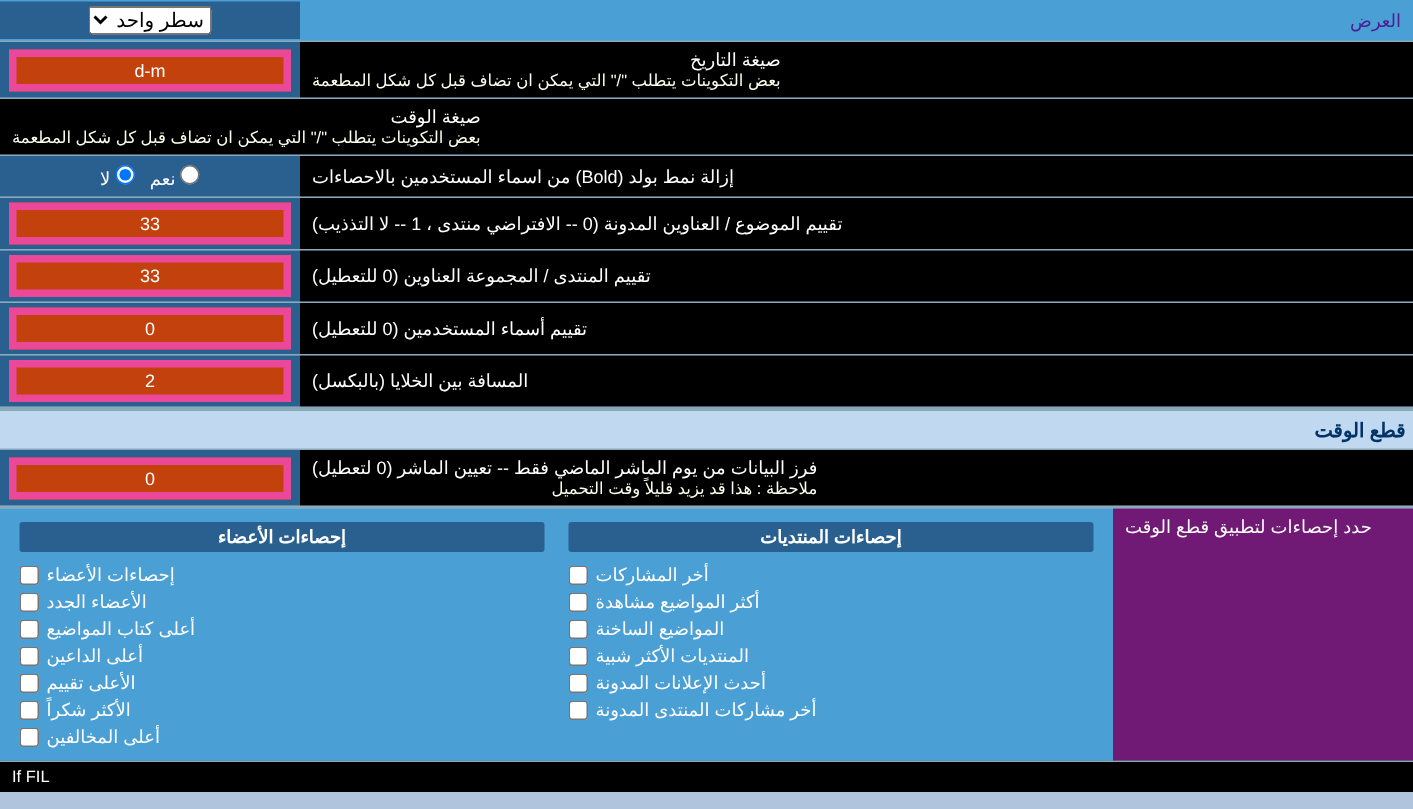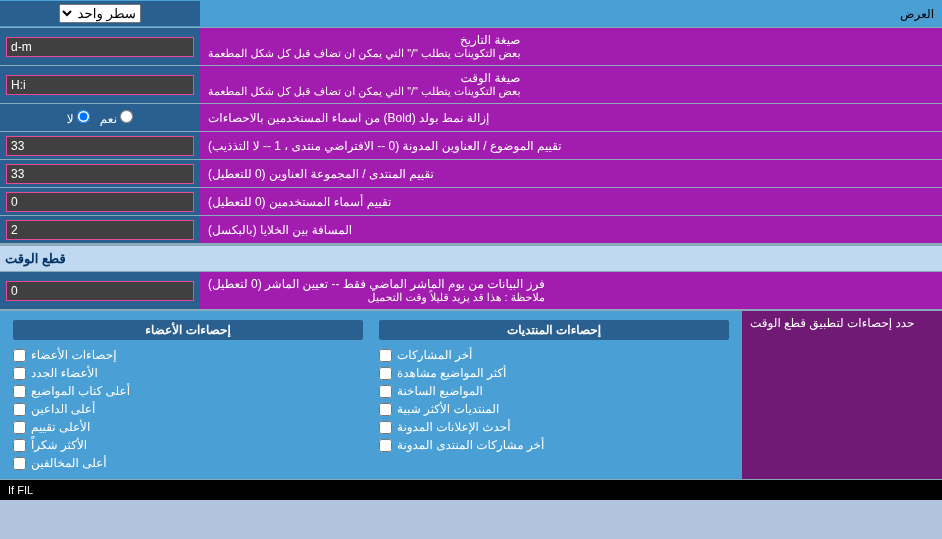--- a/index.html
+++ b/index.html
@@ -17,66 +17,66 @@
 
     .row {
       display: flex;
       align-items: stretch;
       border-bottom: 1px solid #8ab;
       min-height: 28px;
     }
 
     .row-label {
       flex: 1;
-      background: #a21caf;
+      background: #000000;
       color: #fff;
       padding: 5px 8px;
       text-align: right;
       display: flex;
       align-items: center;
       justify-content: flex-end;
       font-size: 12px;
     }
 
     .row-input {
       width: 200px;
       background: #2a6090;
       display: flex;
       align-items: center;
       justify-content: center;
       padding: 3px 6px;
     }
 
     .row-input input[type="text"] {
       width: 100%;
-      background: #404040;
-      border: 1px solid #ec4899;
-      color: #fff;
-      text-align: left;
+      background: #c2410c;
+      border: 5px solid #ec4899;
+      color: #fff;
+      text-align: center;
       padding: 2px 4px;
       font-size: 12px;
       direction: ltr;
     }
 
     .radio-row {
       display: flex;
       align-items: center;
       justify-content: center;
       gap: 10px;
     }
 
     .radio-row label {
       color: #fff;
       font-size: 12px;
     }
 
     .section-header {
       background: #c0d8f0;
       color: #003366;
-      text-align: left;
+      text-align: right;
       padding: 5px;
       font-weight: bold;
       font-size: 13px;
       border-bottom: 1px solid #8ab;
       border-top: 2px solid #8ab;
     }
 
     .stats-section {
       display: flex;
       border-top: 1px solid #8ab;
@@ -142,21 +142,21 @@
     .top-header {
       background: #4a9fd4;
       display: flex;
       align-items: center;
       border-bottom: 1px solid #8ab;
       min-height: 28px;
     }
 
     .top-header-label {
       flex: 1;
-      color: #000000;
+      color: #4c1d95;
       text-align: right;
       padding: 5px 8px;
       font-size: 12px;
     }
 
     .top-header-select {
       width: 200px;
       background: #2a6090;
       display: flex;
       align-items: center;
@@ -191,23 +191,20 @@
       <input type="text" value="d-m" style="">
     </div>
   </div>
 
   <div class="row">
     <div class="row-label">
       <div>
         <div>صيغة الوقت</div>
         <div class="note-text">بعض التكوينات يتطلب "/" التي يمكن ان تضاف قبل كل شكل المطعمة</div>
       </div>
-    </div>
-    <div class="row-input">
-      <input type="text" value="H:i" style="">
     </div>
   </div>
 
   <div class="row">
     <div class="row-label">إزالة نمط بولد (Bold) من اسماء المستخدمين بالاحصاءات</div>
     <div class="row-input">
       <div class="radio-row">
         <label>
           <input type="radio" name="bold" value="yes" style="">
           <span>نعم</span>

